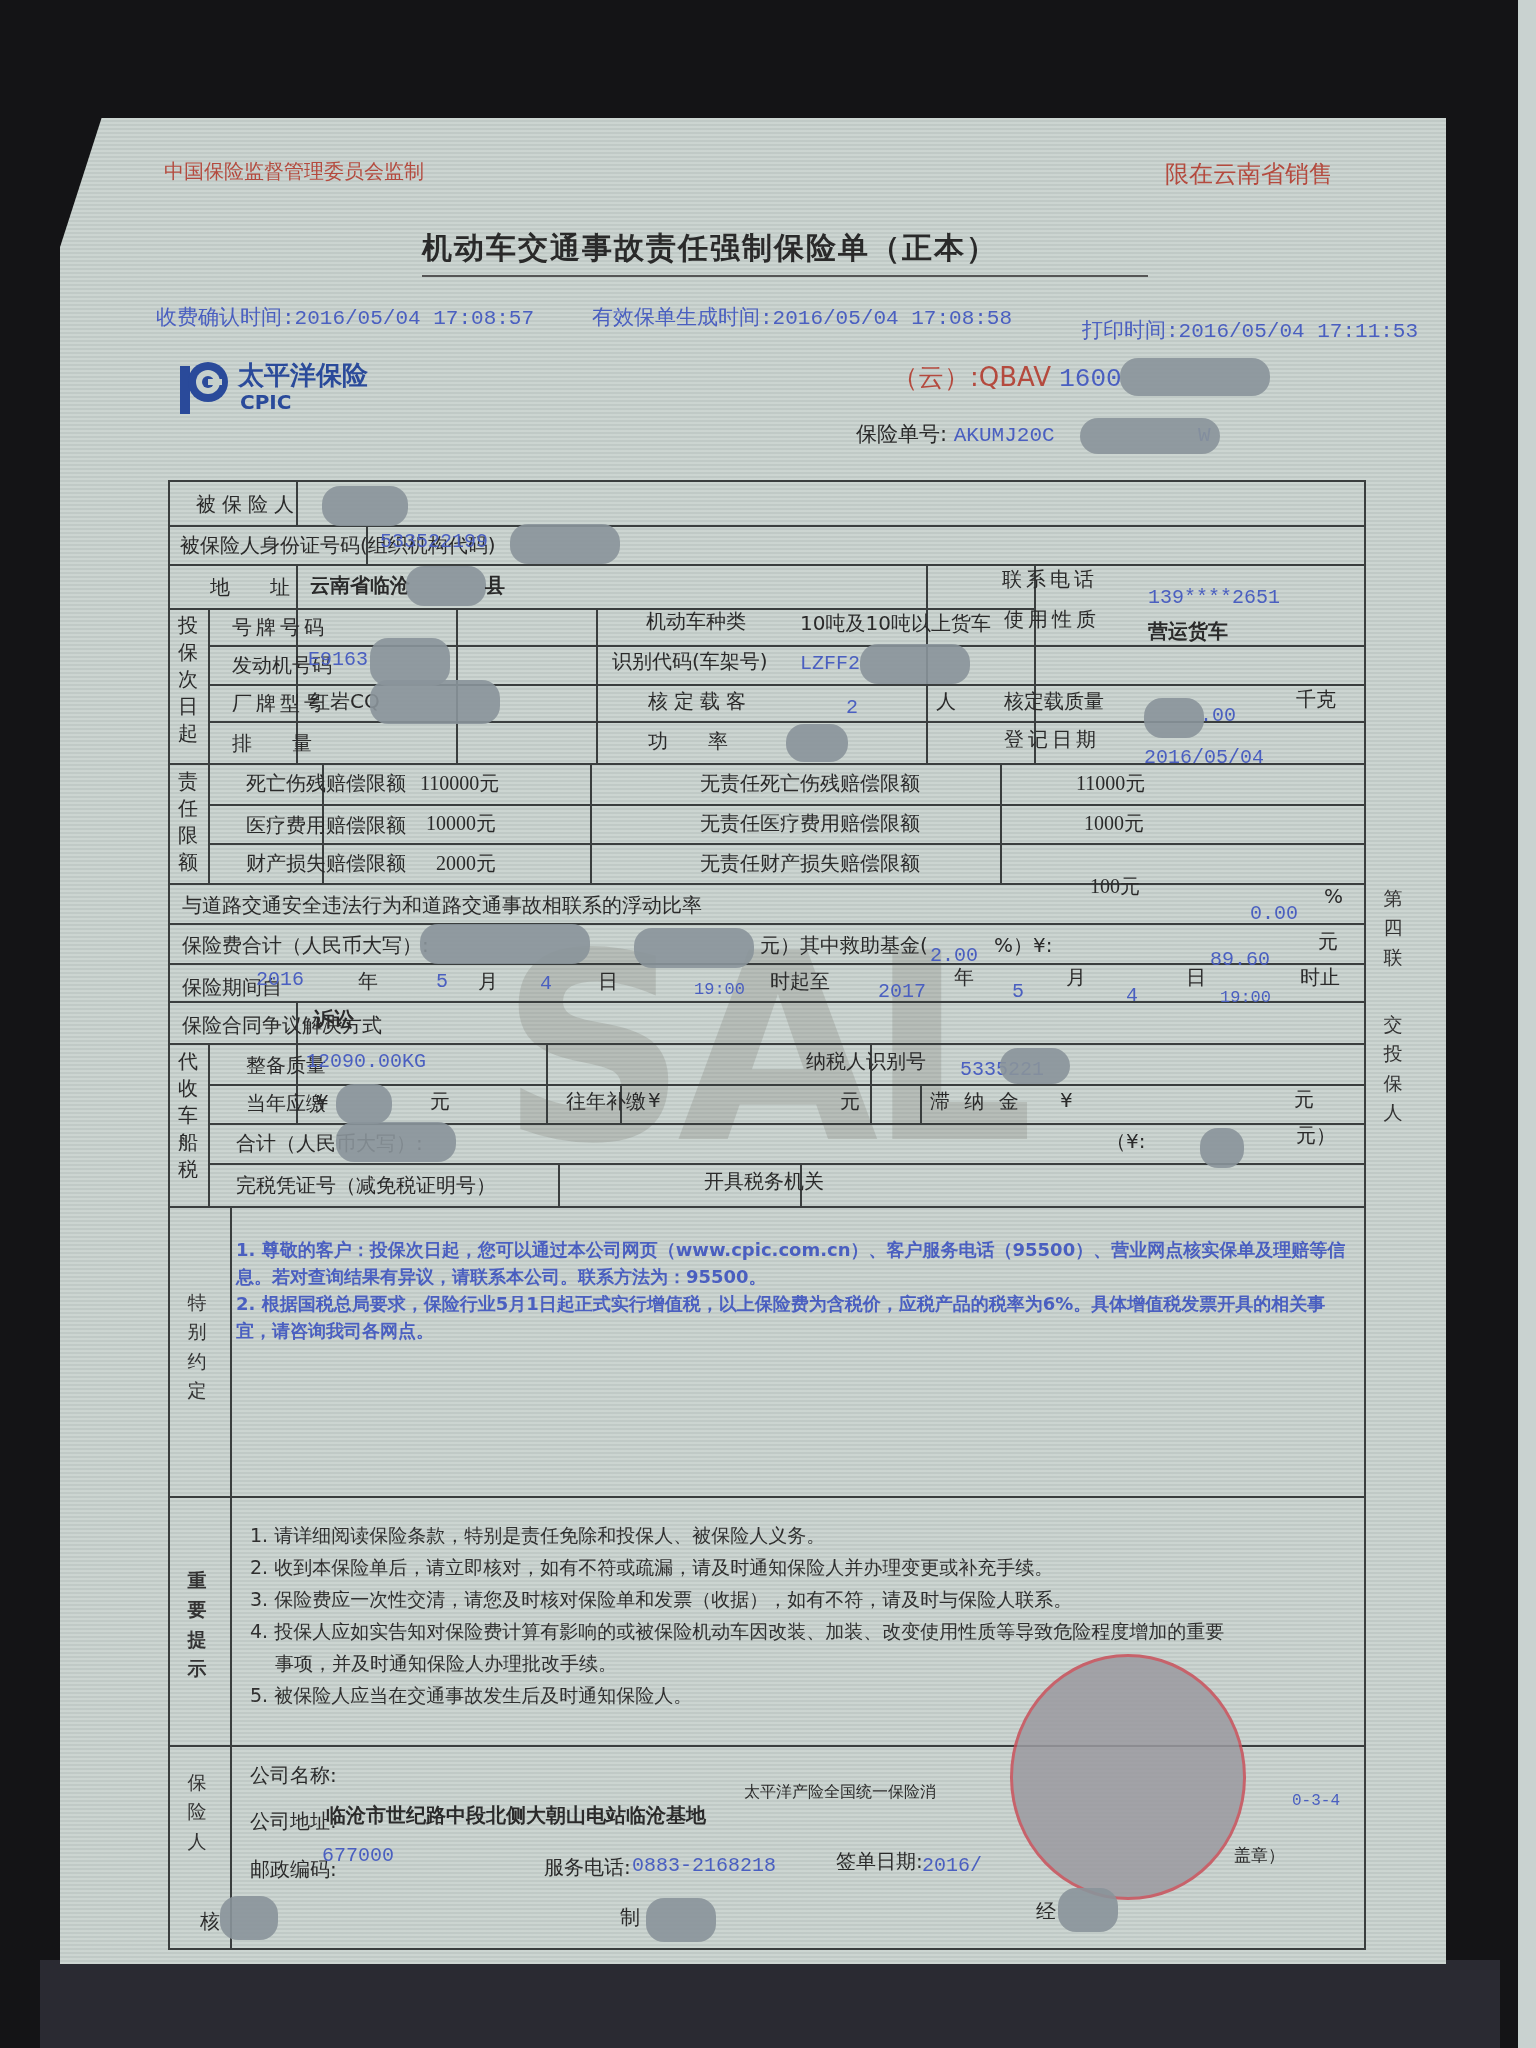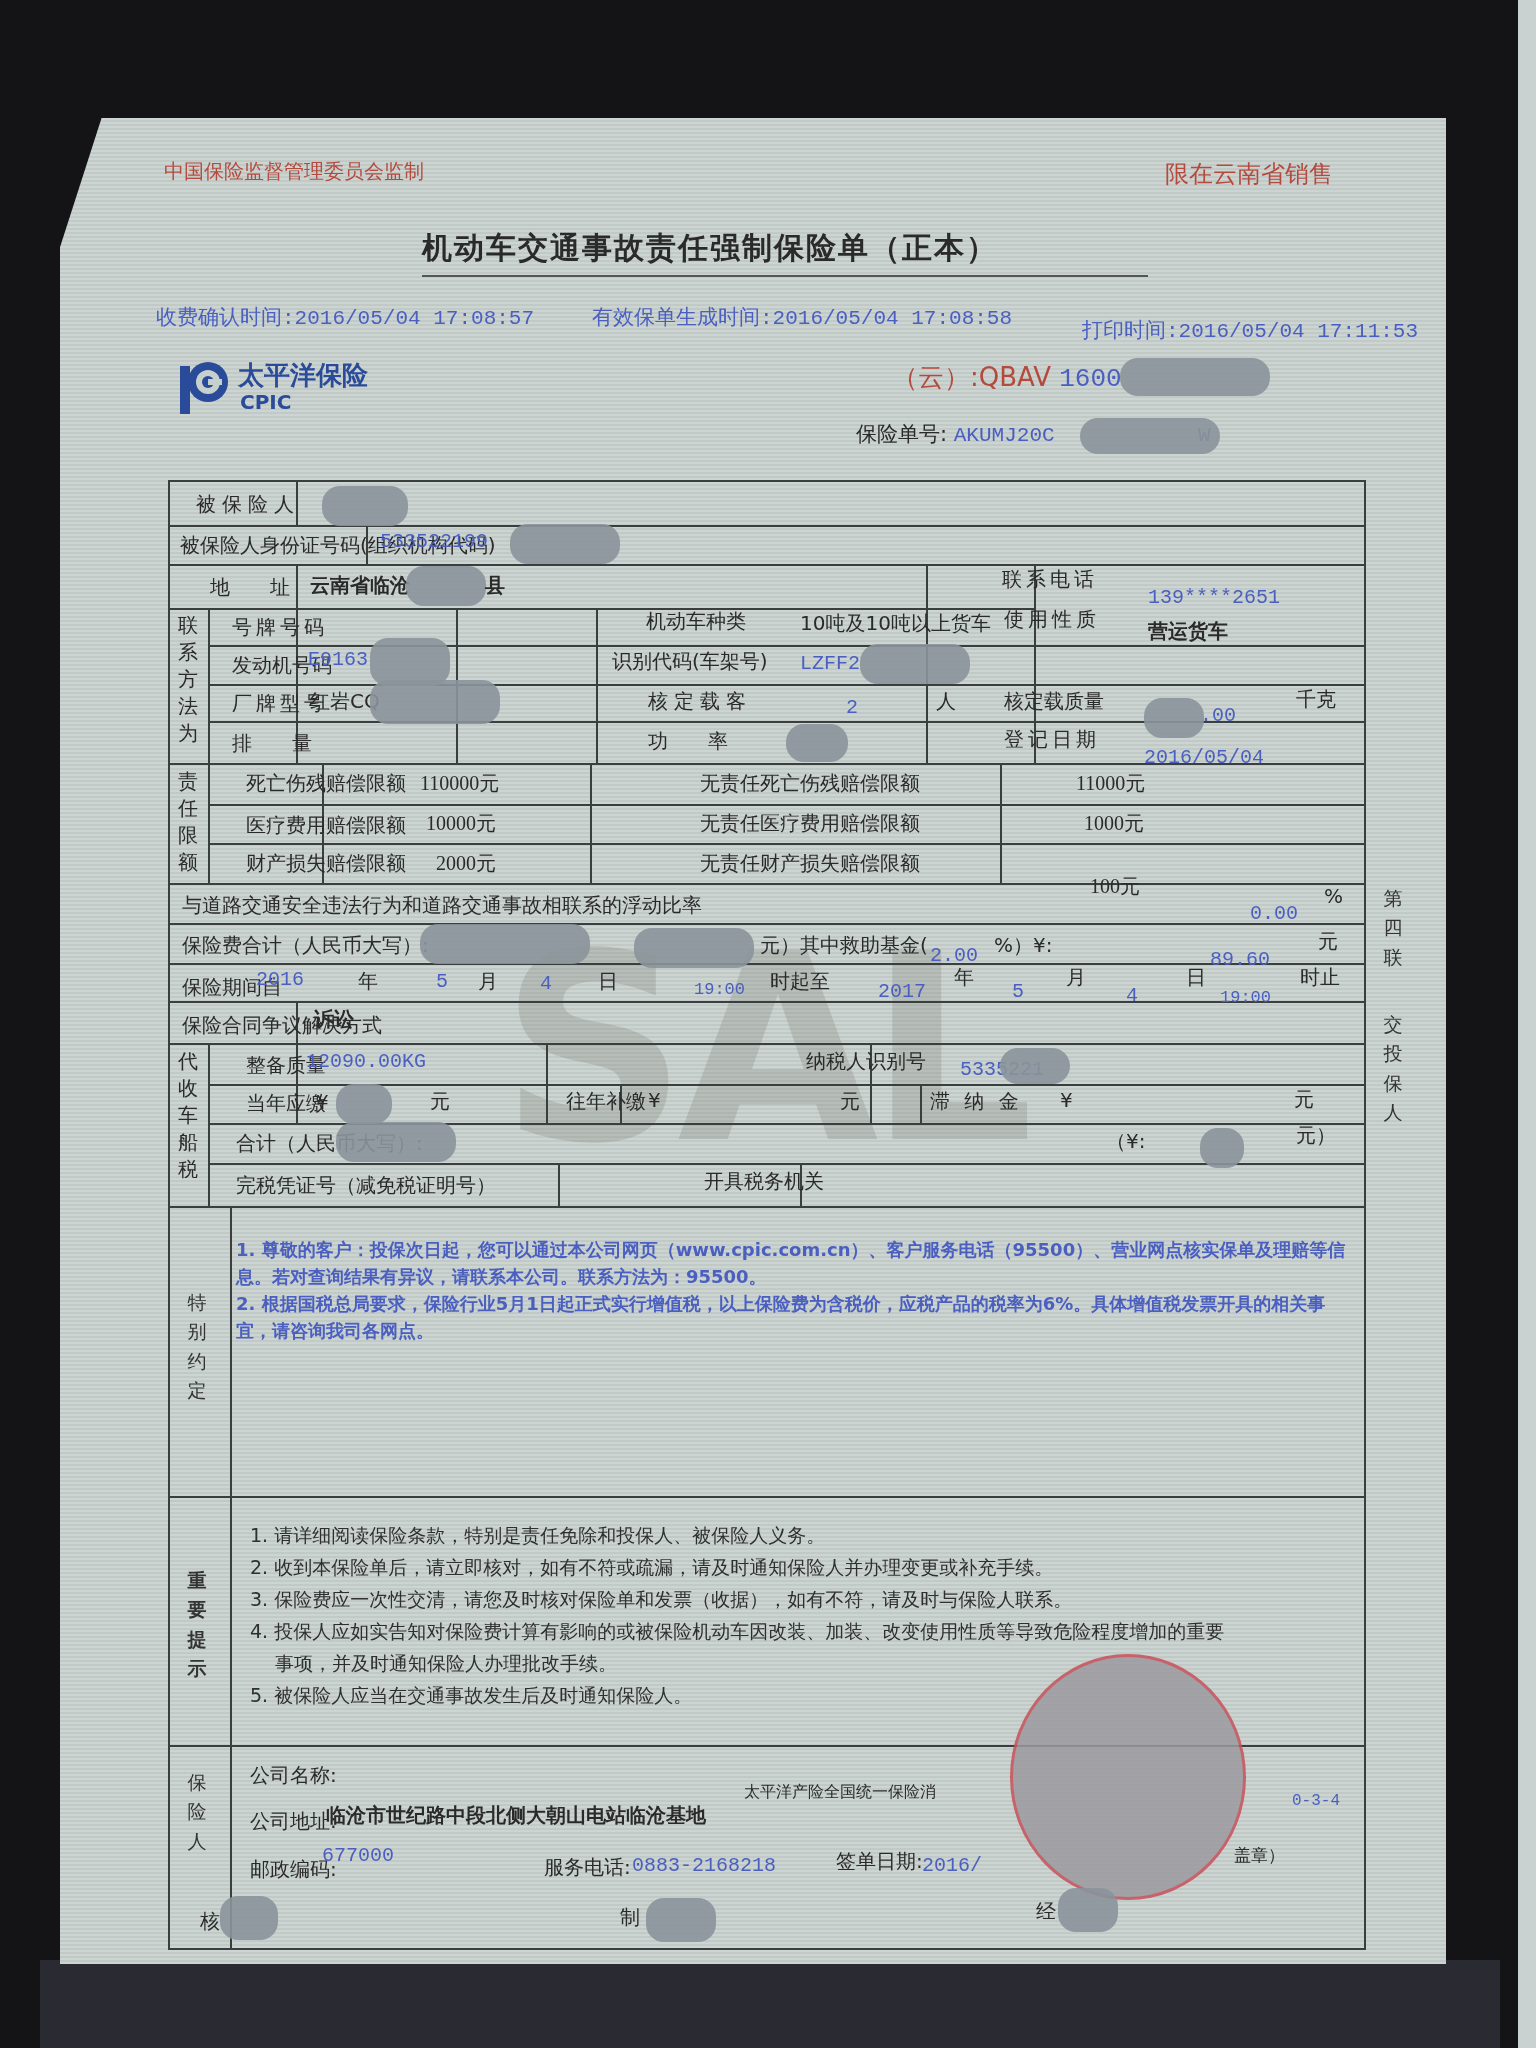--- a/index.html
+++ b/index.html
@@ -167,21 +167,21 @@
   <div class="val" style="left:320px;top:412px;">533522199</div>
   <div class="blur" style="left:450px;top:406px;width:110px;height:40px;"></div>
 
   <div class="cell" style="left:150px;top:456px;">地　　址</div>
   <div class="cell blue" style="left:250px;top:454px;font-weight:bold;">云南省临沧</div>
   <div class="blur" style="left:346px;top:448px;width:80px;height:40px;"></div>
   <div class="cell blue" style="left:425px;top:454px;font-weight:bold;">县</div>
   <div class="cell" style="left:942px;top:448px;letter-spacing:4px;">联系电话</div>
   <div class="val" style="left:1088px;top:468px;">139****2651</div>
 
-  <div class="vert" style="left:116px;top:494px;">联系方法为</div>
+  <div class="vert" style="left:116px;top:494px;">投保次日起</div>
   <div class="cell" style="left:172px;top:496px;letter-spacing:4px;">号牌号码</div>
   <div class="cell" style="left:586px;top:490px;">机动车种类</div>
   <div class="cell blue" style="left:740px;top:492px;">10吨及10吨以上货车</div>
   <div class="cell" style="left:944px;top:488px;letter-spacing:4px;">使用性质</div>
   <div class="cell blue" style="left:1088px;top:500px;font-weight:bold;">营运货车</div>
 
   <div class="cell" style="left:172px;top:534px;">发动机号码</div>
   <div class="val" style="left:248px;top:530px;">E9163</div>
   <div class="blur" style="left:310px;top:520px;width:80px;height:48px;"></div>
   <div class="cell" style="left:552px;top:530px;">识别代码(车架号)</div>

